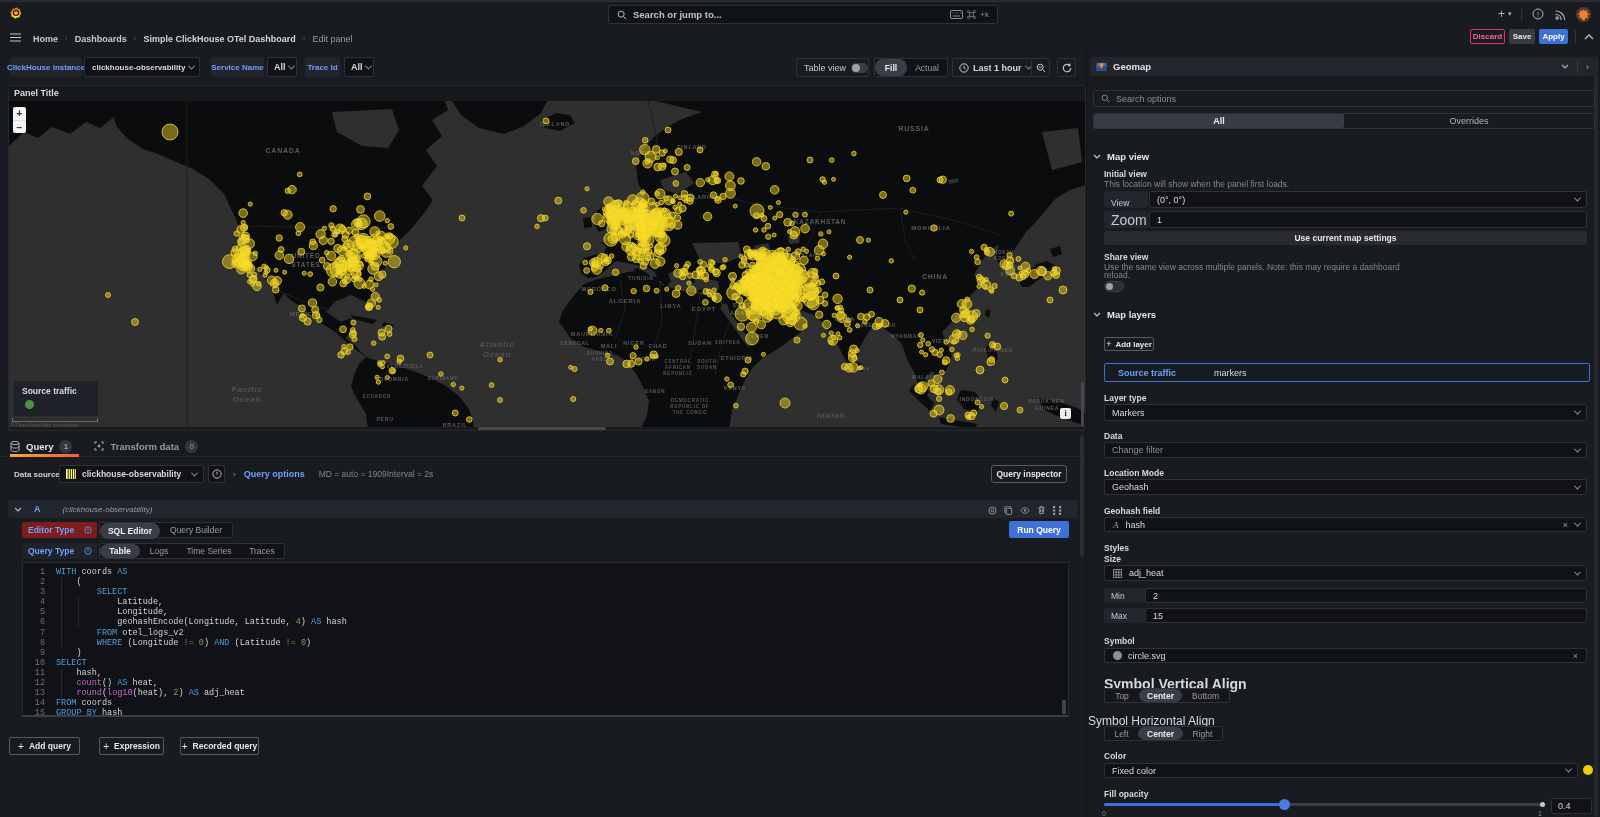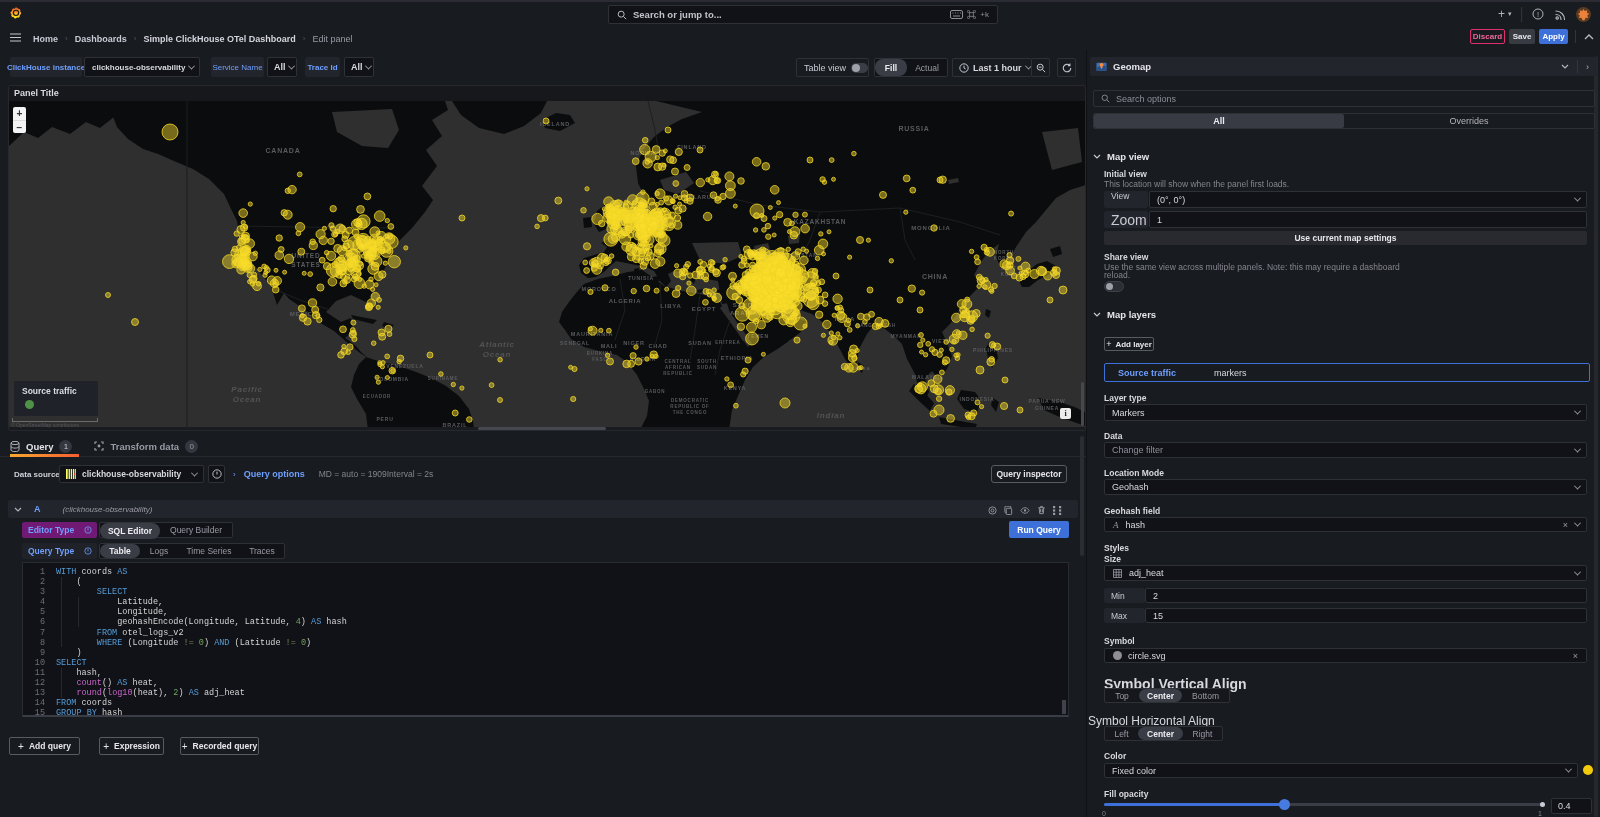--- a/index.html
+++ b/index.html
@@ -83,21 +83,21 @@
 <svg style="margin-left:8px" width="10" height="6" viewBox="0 0 10 6">
       <path d="M1 5l4-4 4 4" fill="none" stroke="#b8b8c2" stroke-width="1.4"></path>
     </svg>
   </div>
 <div class="abs" style="left:0;top:50px;width:1600px;height:35px;background:#181b1f"></div>
 <div class="abs lbl" style="left:10px;top:57px;width:72px;height:20px;font-size:8px;font-weight:600;color:#6f9fff;display:flex;align-items:center;justify-content:center;white-space:nowrap">ClickHouse instance</div>
 <div class="abs input" style="left:84px;top:57px;width:116px;height:20px;display:flex;align-items:center;background:#111217">
 <span style="margin-left:7px;font-size:8px;color:#d8d8e0;font-weight:600;white-space:nowrap">clickhouse-observability</span>
     <span class="chev" style="margin-left:4px">▾</span>
   </div>
-<div class="abs lbl" style="left:211px;top:57px;width:53px;height:20px;font-size:8px;font-weight:400;color:#6f9fff;display:flex;align-items:center;justify-content:center;white-space:nowrap">Service Name</div>
+<div class="abs lbl" style="left:211px;top:57px;width:53px;height:20px;font-size:8px;font-weight:700;color:#6f9fff;display:flex;align-items:center;justify-content:center;white-space:nowrap">Service Name</div>
 <div class="abs input" style="left:267px;top:57px;width:30px;height:20px;display:flex;align-items:center;background:#111217">
 <span style="margin-left:6px;font-size:9px;color:#d8d8e0;font-weight:600">All</span>
     <span class="chev" style="margin-left:3px">▾</span>
   </div>
 <div class="abs lbl" style="left:305px;top:57px;width:35px;height:20px;font-size:8px;font-weight:600;color:#6f9fff;display:flex;align-items:center;justify-content:center;white-space:nowrap">Trace Id</div>
 <div class="abs input" style="left:344px;top:57px;width:30px;height:20px;display:flex;align-items:center;background:#111217">
 <span style="margin-left:6px;font-size:9px;color:#d8d8e0;font-weight:600">All</span>
     <span class="chev" style="margin-left:3px">▾</span>
   </div>
 <div class="abs input" style="left:796px;top:58px;width:73px;height:19px;display:flex;align-items:center;background:transparent">
@@ -1648,21 +1648,21 @@
       <g fill="#9a9aa5">
         <rect x="0" y="0" width="2.2" height="2.2"></rect>
         <rect x="6" y="0" width="2.2" height="2.2"></rect>
         <rect x="0" y="3.4" width="2.2" height="2.2"></rect>
         <rect x="6" y="3.4" width="2.2" height="2.2"></rect>
         <rect x="0" y="6.8" width="2.2" height="2.2"></rect>
         <rect x="6" y="6.8" width="2.2" height="2.2"></rect>
       </g>
     </svg>
 </div>
-<div class="abs lbl" style="left:22px;top:522px;width:75px;height:16px;display:flex;align-items:center;background:#701a75">
+<div class="abs lbl" style="left:22px;top:522px;width:75px;height:16px;display:flex;align-items:center;background:#7f1d1d">
 <span style="margin-left:6px;font-size:8.5px;font-weight:600;color:#6f9fff">Editor Type</span>
 <svg style="margin-left:auto;margin-right:5px" width="8" height="8" viewBox="0 0 10 10">
       <circle cx="5" cy="5" r="4" fill="none" stroke="#6f9fff" stroke-width="1"></circle>
       <path d="M5 2.8v2.8M5 7v.2" stroke="#6f9fff" stroke-width="1.1"></path>
     </svg>
   </div>
 <div class="abs seg" style="left:99px;top:522px;height:16px">
     <div class="on" style="width:60px;height:16px">SQL Editor</div>
     <div style="width:72px">Query Builder</div>
   </div>
@@ -1794,21 +1794,21 @@
 <div style="flex:1;color:#b3b3bd;font-size:9px;display:flex;align-items:center;justify-content:center">Overrides</div>
   </div>
 <div class="abs" style="left:1093px;top:151px;display:flex;align-items:center">
 <svg width="8" height="5" viewBox="0 0 8 5">
       <path d="M1 1l3 3 3-3" fill="none" stroke="#c9c9d4" stroke-width="1.2"></path>
     </svg>
 <span style="margin-left:6px;font-size:9.5px;font-weight:bold;color:#e4e4ec">Map view</span>
   </div>
 <div class="abs" style="left:1104px;top:169px;font-size:8.5px;font-weight:600;color:#d8d8e0">Initial view</div>
 <div class="abs" style="left:1104px;top:179px;font-size:8.5px;color:#85858f">This location will show when the panel first loads.</div>
-<div class="abs lbl" style="left:1104px;top:191px;width:44px;height:17px;display:flex;align-items:flex-start;background:#22252b">
+<div class="abs lbl" style="left:1104px;top:191px;width:44px;height:17px;display:flex;align-items:flex-end;background:#22252b">
     <span style="margin-left:7px;font-size:8.5px;color:#c9c9d4">View</span>
   </div>
 <div class="abs input" style="left:1149px;top:191px;width:438px;height:17px;display:flex;align-items:center;background:#111217">
 <span style="margin-left:7px;font-size:9px;color:#d8d8e0">(0°, 0°)</span>
 <span style="margin-left:auto"></span>
     <span class="chev" style="margin-right:6px">▾</span>
   </div>
 <div class="abs lbl" style="left:1104px;top:211px;width:44px;height:17px;display:flex;align-items:center;background:#22252b">
     <span style="margin-left:7px;font-size:14px;color:#c9c9d4">Zoom</span>
   </div>

